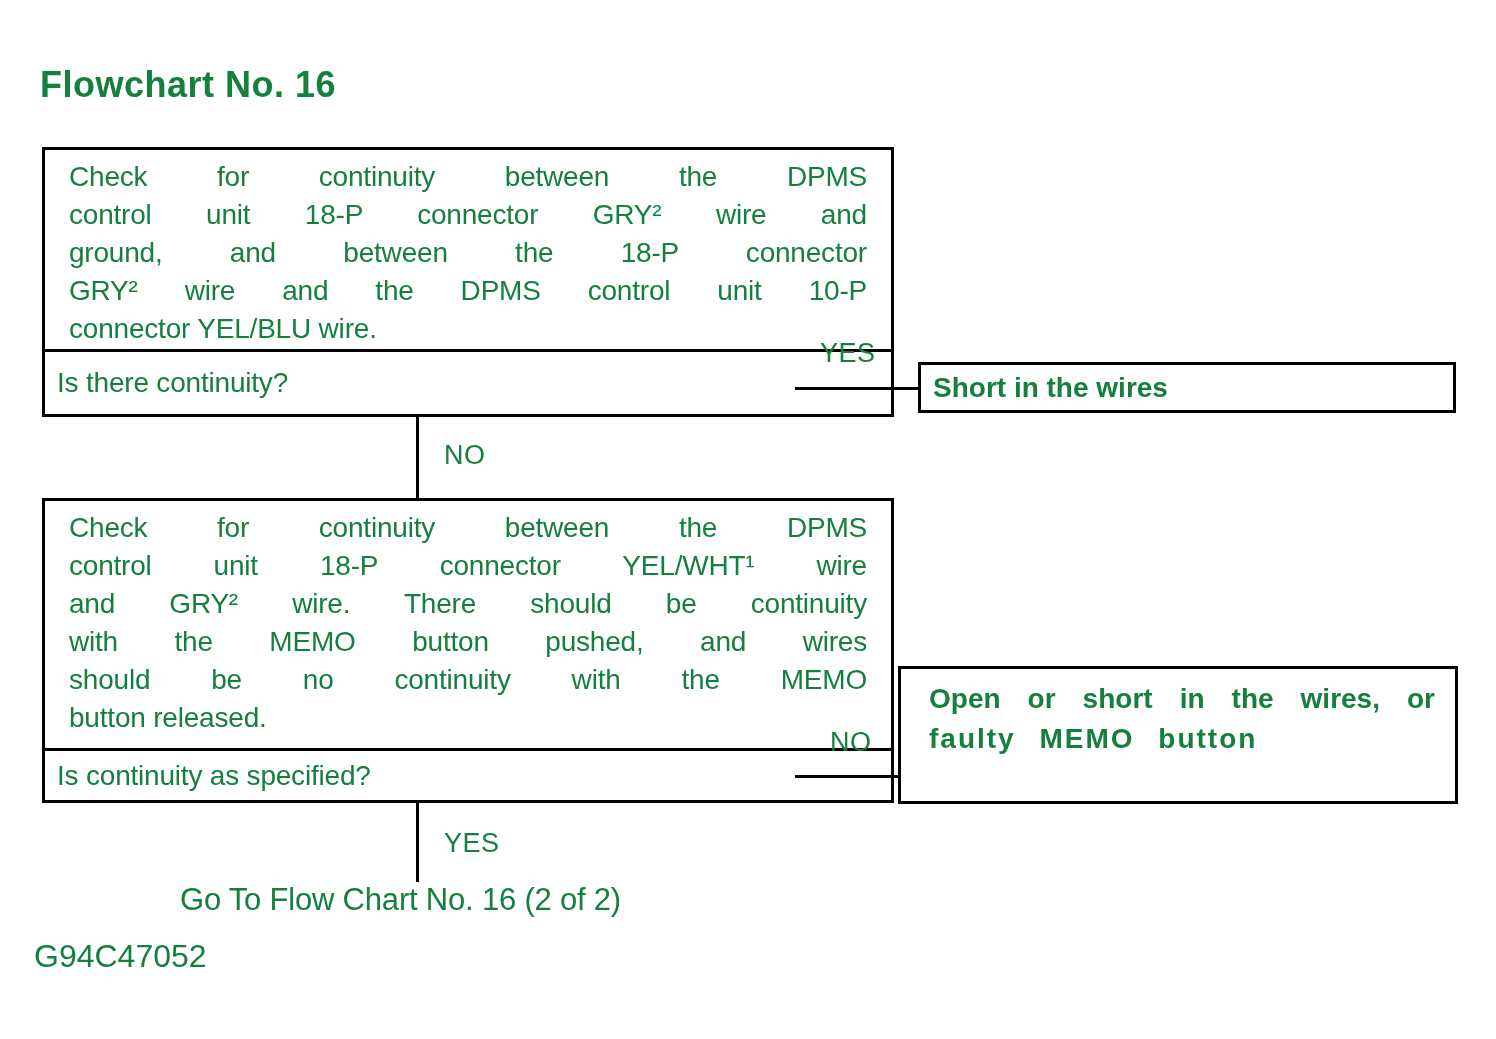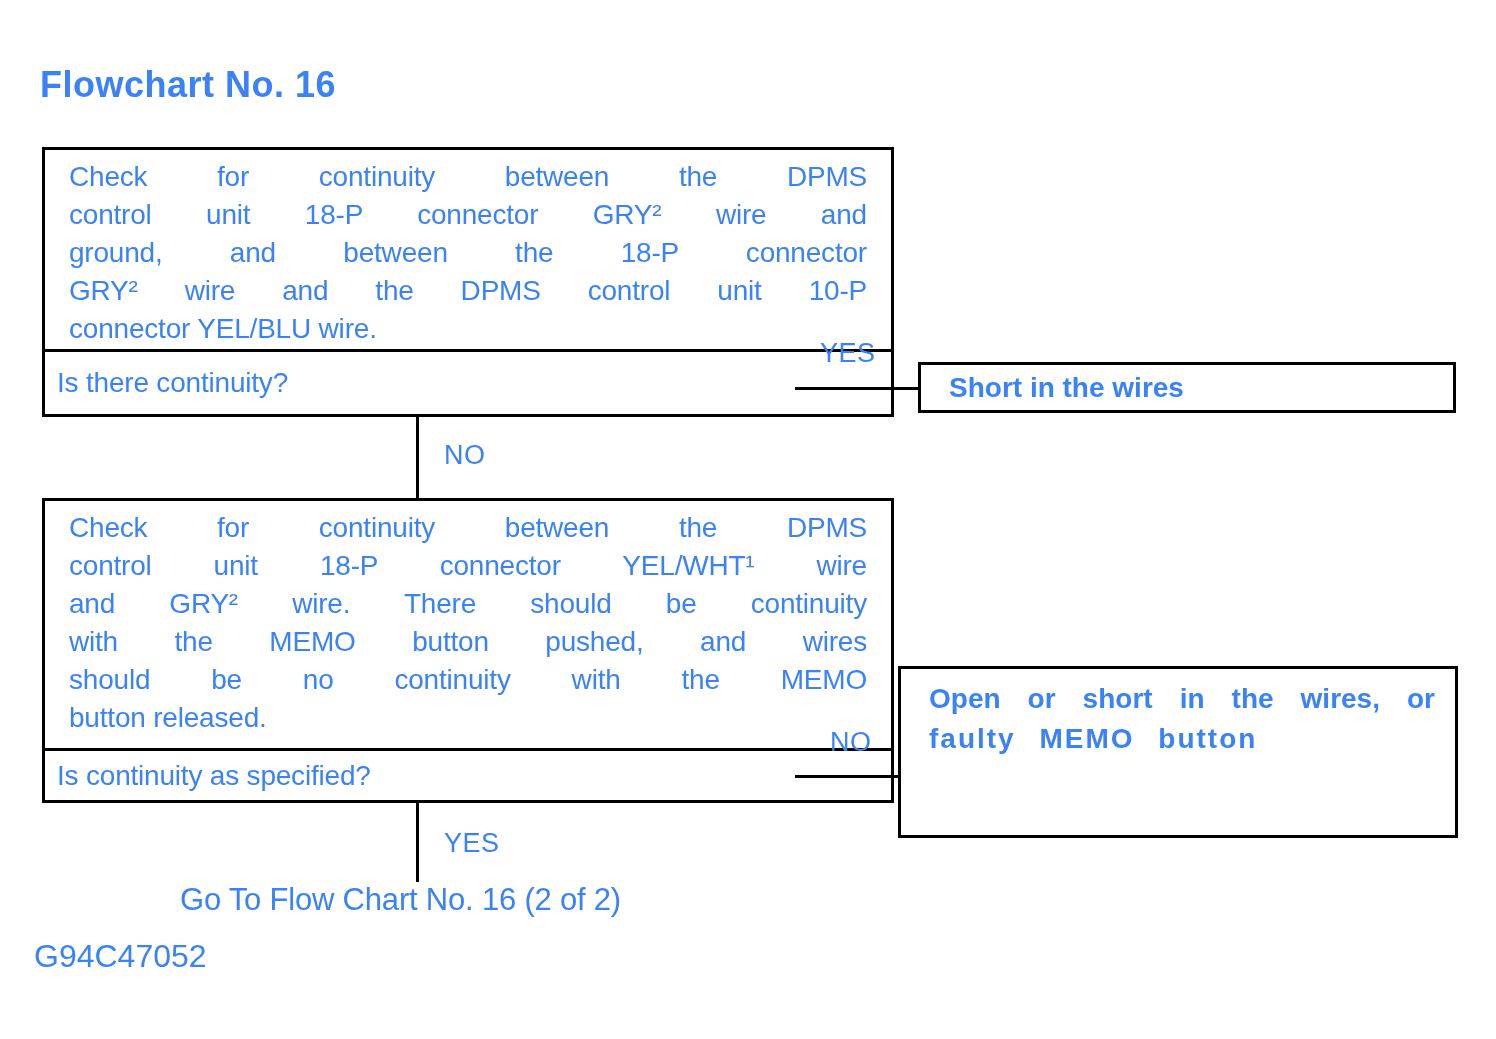--- a/index.html
+++ b/index.html
@@ -5,21 +5,21 @@
   html, body {
     margin: 0;
     padding: 0;
     background: #ffffff;
   }
   .canvas {
     position: relative;
     width: 1496px;
     height: 1039px;
     background: #ffffff;
-    color: #3b82f6;
+    color: #15803d;
     font-family: "Liberation Sans", sans-serif;
     overflow: hidden;
   }
   .page-title {
     position: absolute;
     left: 40px;
     top: 64px;
     font-size: 36px;
     font-weight: bold;
     letter-spacing: 0.5px;
@@ -61,24 +61,24 @@
   .result-box {
     position: absolute;
     border: 3px solid #000;
     box-sizing: border-box;
     font-size: 28px;
     font-weight: bold;
     line-height: 40px;
   }
   .result-box.rbox1 {
     left: 918px; top: 362px; width: 538px; height: 51px;
-    display: flex; align-items: center; padding-left: 28px;
+    display: flex; align-items: center; padding-left: 12px;
   }
   .result-box.rbox2 {
-    left: 898px; top: 666px; width: 560px; height: 172px;
+    left: 898px; top: 666px; width: 560px; height: 138px;
     padding: 10px 20px 0 28px;
   }
   .rbox2 .jline:last-child { word-spacing: 14px; letter-spacing: 2px; }
   
   .connector { position: absolute; background: #000; }
   .v-line1 { left: 416px; top: 417px; width: 3px; height: 81px; }
   .h-line-yes1 { left: 795px; top: 387px; width: 123px; height: 3px; }
   .h-line-no2 { left: 795px; top: 775px; width: 103px; height: 3px; }
   .v-line2 { left: 416px; top: 803px; width: 3px; height: 79px; }
   

